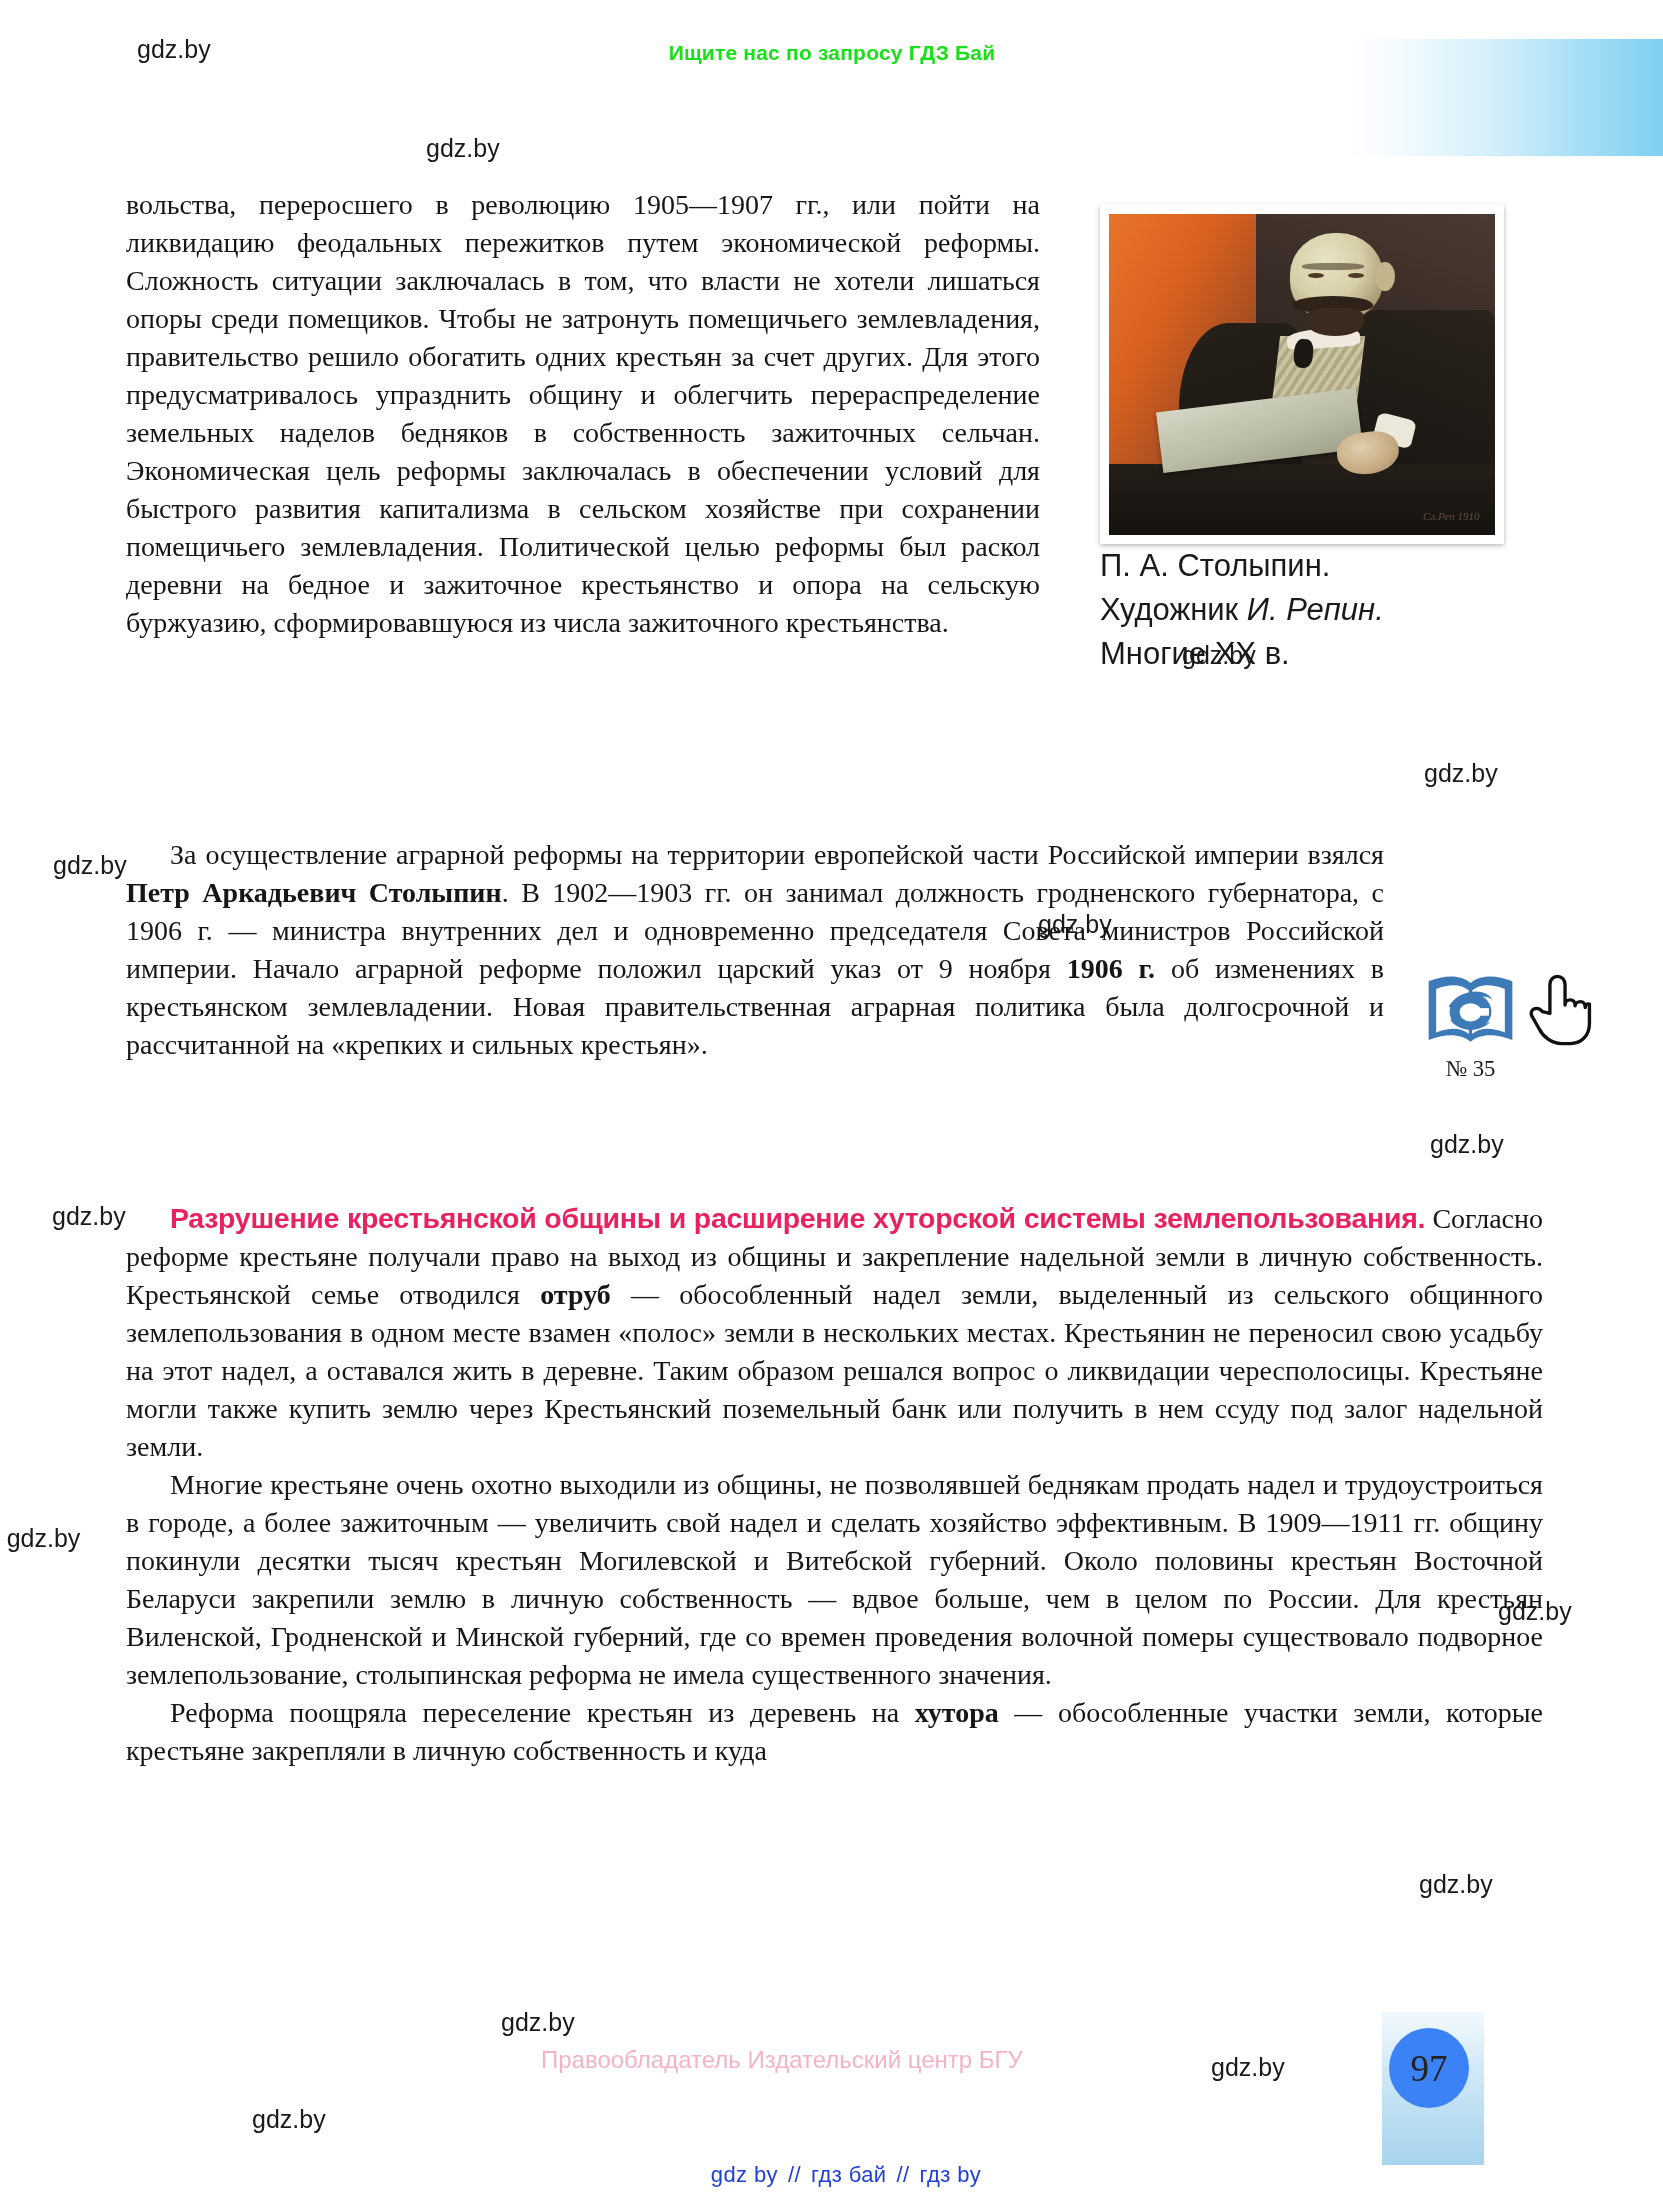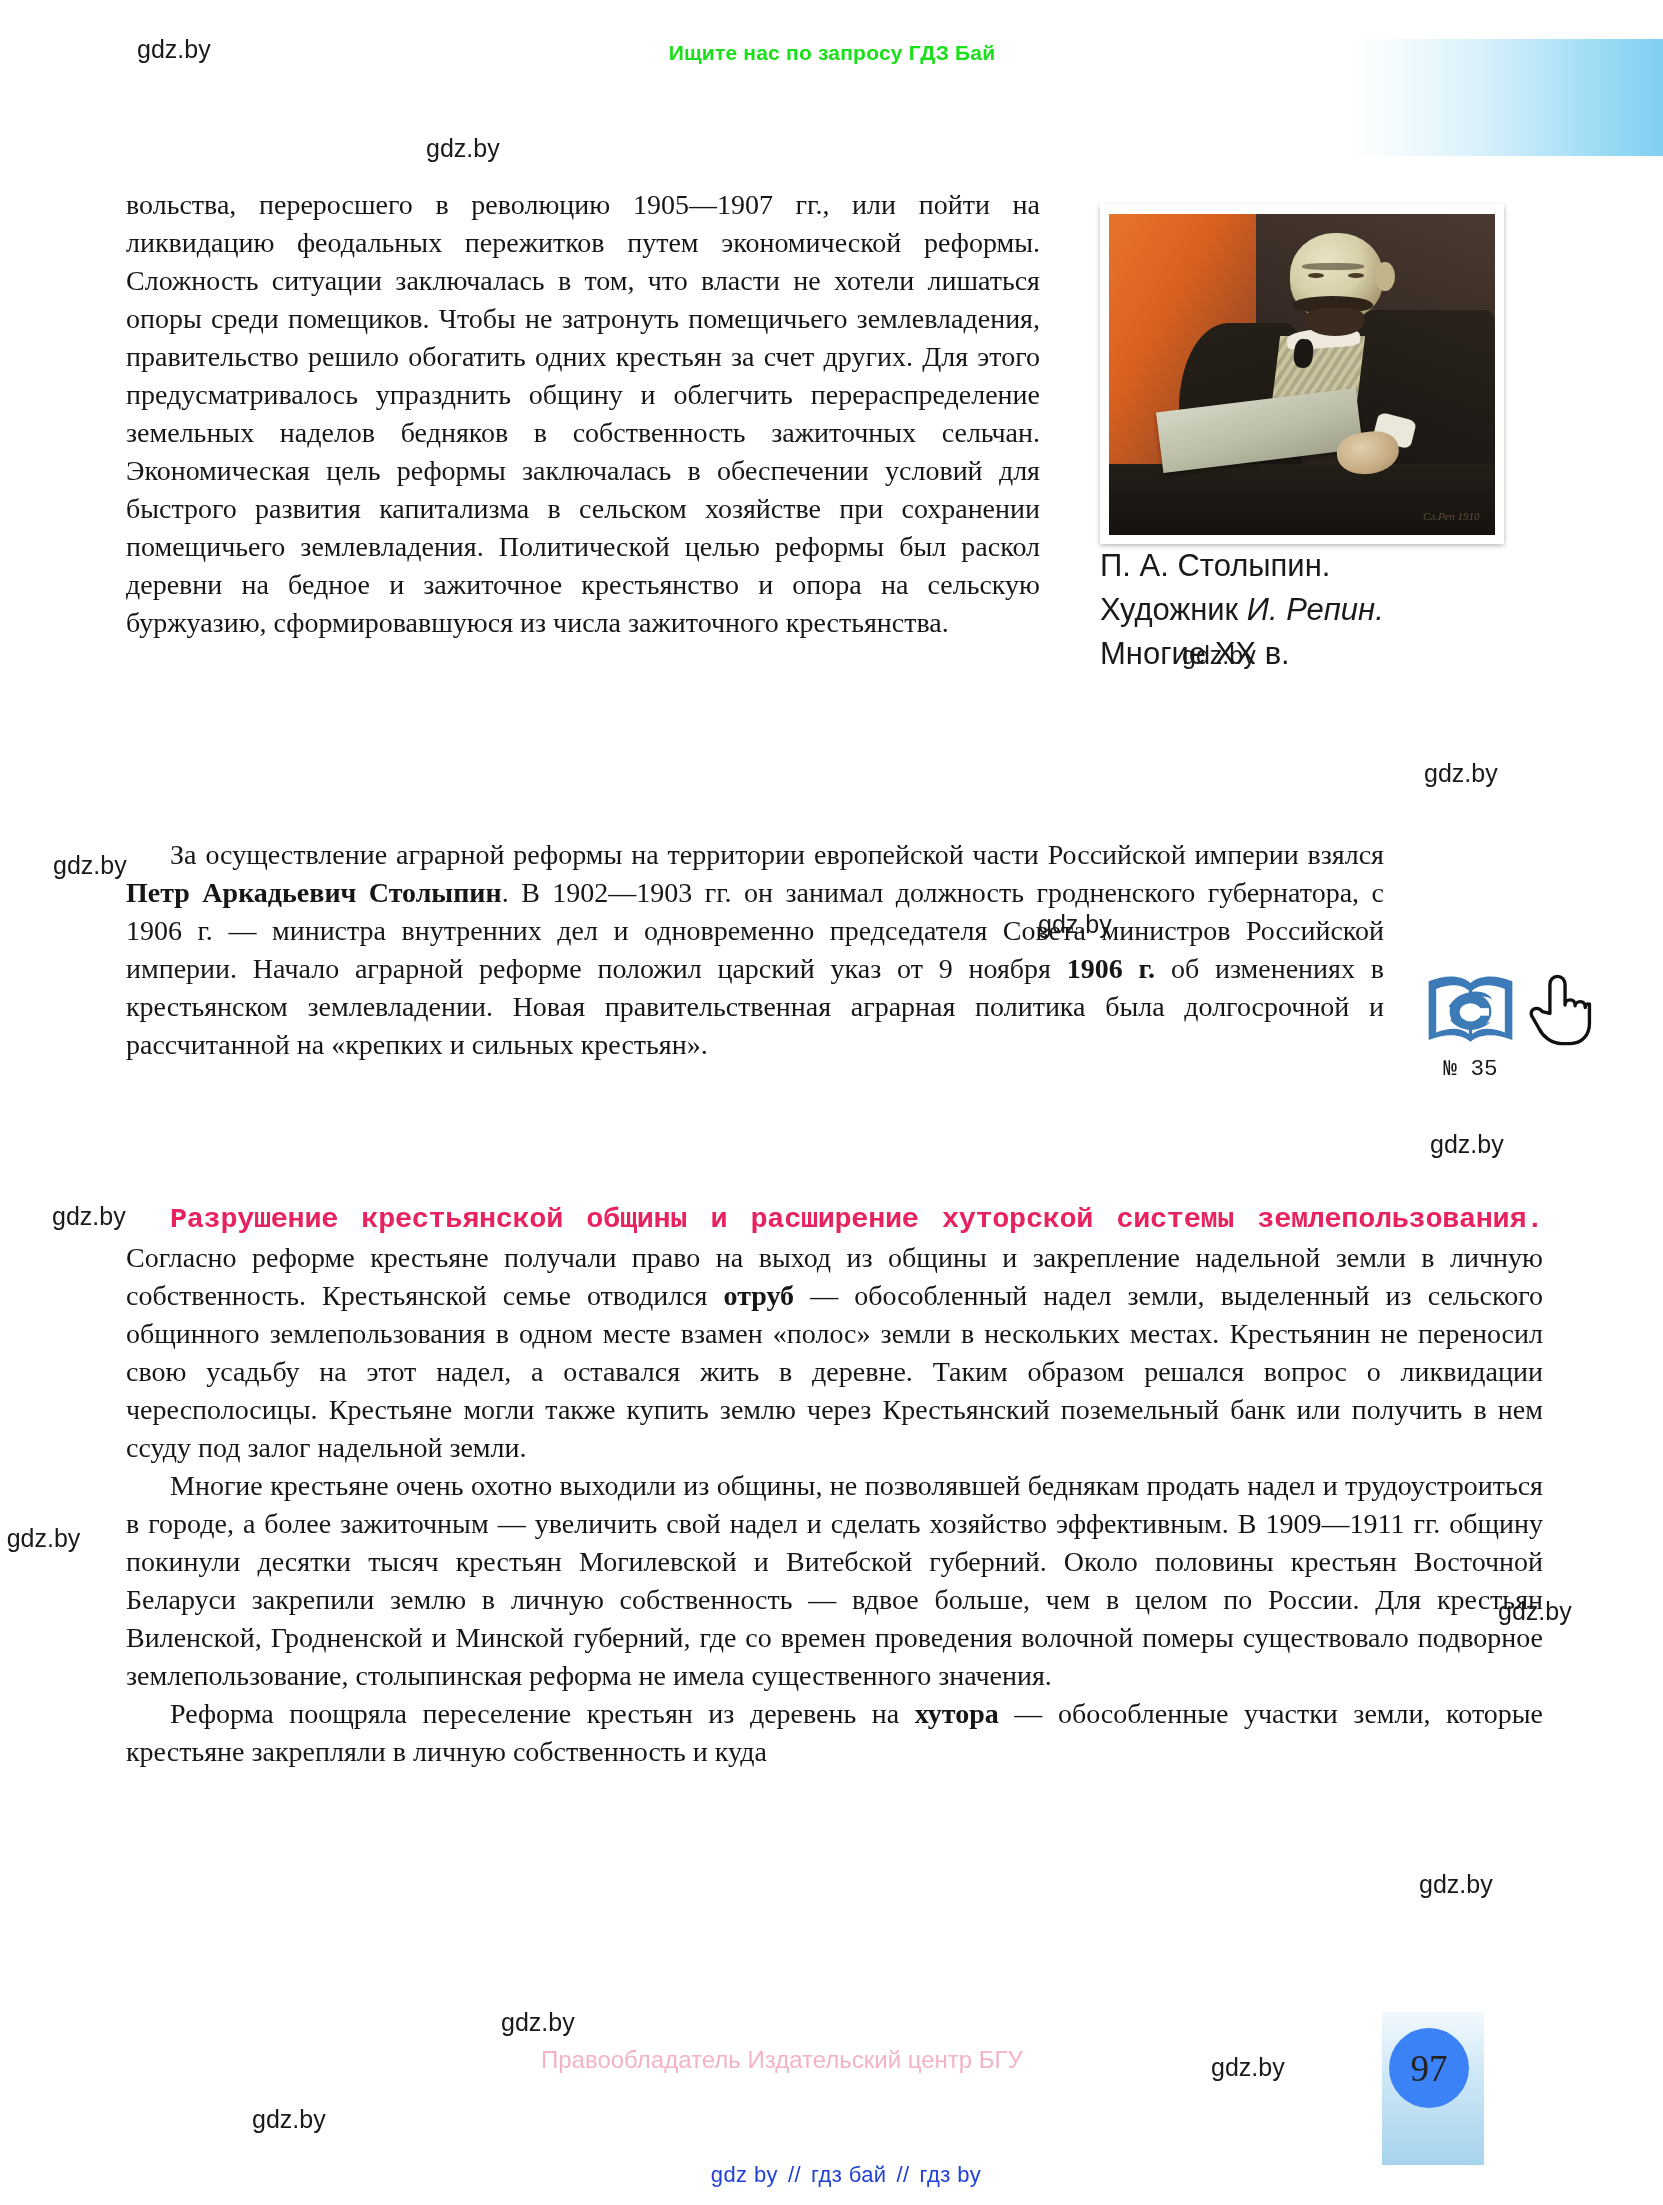--- a/index.html
+++ b/index.html
@@ -164,21 +164,21 @@
   
   .ebook-block {
     position: absolute;
     left: 1425px;
     top: 973px;
     width: 210px;
     text-align: left;
   }
   .ebook-row { display: flex; align-items: flex-start; gap: 11.7px; }
   .ebook-num {
-    font-family: Liberation Mono, monospace;
+    font-family: Liberation Serif, serif;
     font-size: 22.6px;
     color: #1a1a1a;
     text-align: center;
     width: 91px;
     margin-top: 1.7px;
   }
 
   
   p.body {
     margin: 0;
@@ -202,21 +202,21 @@
     left: 126px; top: 836px;
     width: 1258px;
   }
   .flow-wide {
     position: absolute;
     left: 126px; top: 1199px;
     width: 1417px;
   }
 
   .section-head {
-    font-family: Liberation Mono, monospace;
+    font-family: Liberation Sans, sans-serif;
     font-weight: 700;
     font-size: 28.5px;
     color: #E8225E;
     letter-spacing: -0.3px;
     margin-top: 16px;
   }
 
   
   .copyright {
     position: absolute;

